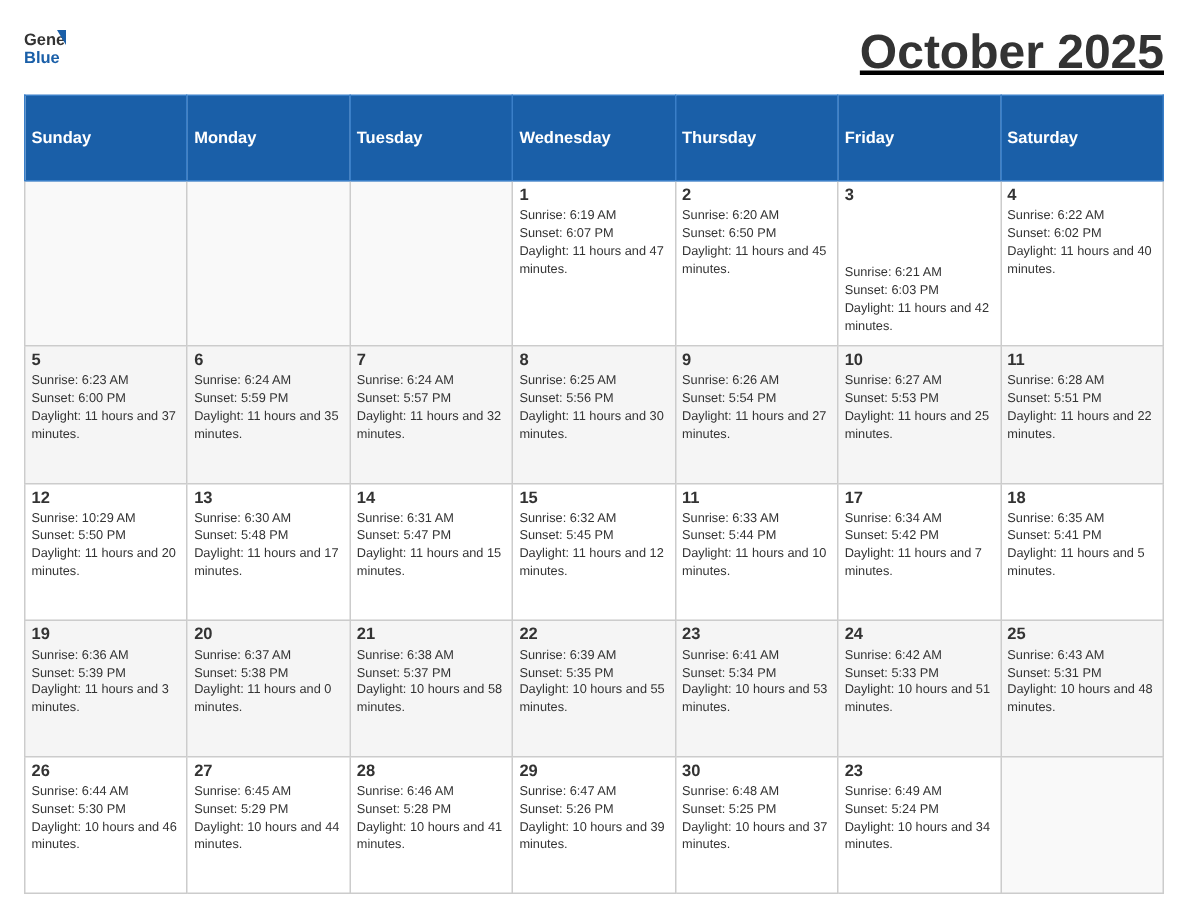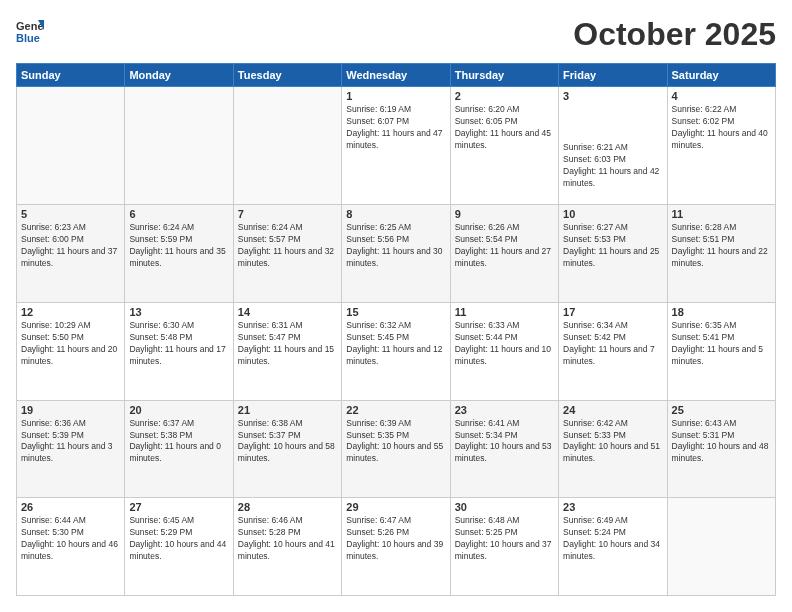--- a/index.html
+++ b/index.html
@@ -27,20 +27,21 @@
       display: flex;
       align-items: center;
     }
     .logo-icon {
       width: 28px;
       height: 28px;
       margin-right: 4px;
     }
     .title-block {
       text-align: center;
+      text-decoration: underline;
     }
     .title-month {
       font-size: 32px;
       font-weight: bold;
       color: #333;
     }
     .title-location {
       font-size: 14px;
       color: #555;
     }
@@ -49,21 +50,21 @@
       border: 1px solid #ccc;
       border-collapse: collapse;
       width: 100%;
       table-layout: fixed;
     }
     .calendar th {
       background: #1a5fa8;
       color: #fff;
       font-size: 11px;
       font-weight: bold;
-      padding: 5px 4px;
+      padding: 22px 4px;
       border: 1px solid #3a7fc8;
       text-align: left;
     }
     .calendar td {
       border: 1px solid #ccc;
       vertical-align: top;
       padding: 3px 4px;
       font-size: 9px;
       color: #333;
       height: 88px;
@@ -125,21 +126,21 @@
           <td class="empty"></td>
           <td>
             <div class="day-number">1</div>
             <div class="day-info" style="white-space: pre-line;">Sunrise: 6:19 AM
 Sunset: 6:07 PM
 Daylight: 11 hours and 47 minutes.</div>
           </td>
           <td>
             <div class="day-number">2</div>
             <div class="day-info" style="white-space: pre-line;">Sunrise: 6:20 AM
-Sunset: 6:05 PM
+Sunset: 6:50 PM
 Daylight: 11 hours and 45 minutes.</div>
           </td>
           <td>
             <div class="day-number">3</div>
             <div class="day-info" style="white-space: pre-line; margin-top: 40px;">Sunrise: 6:21 AM
 Sunset: 6:03 PM
 Daylight: 11 hours and 42 minutes.</div>
           </td>
           <td>
             <div class="day-number">4</div>

